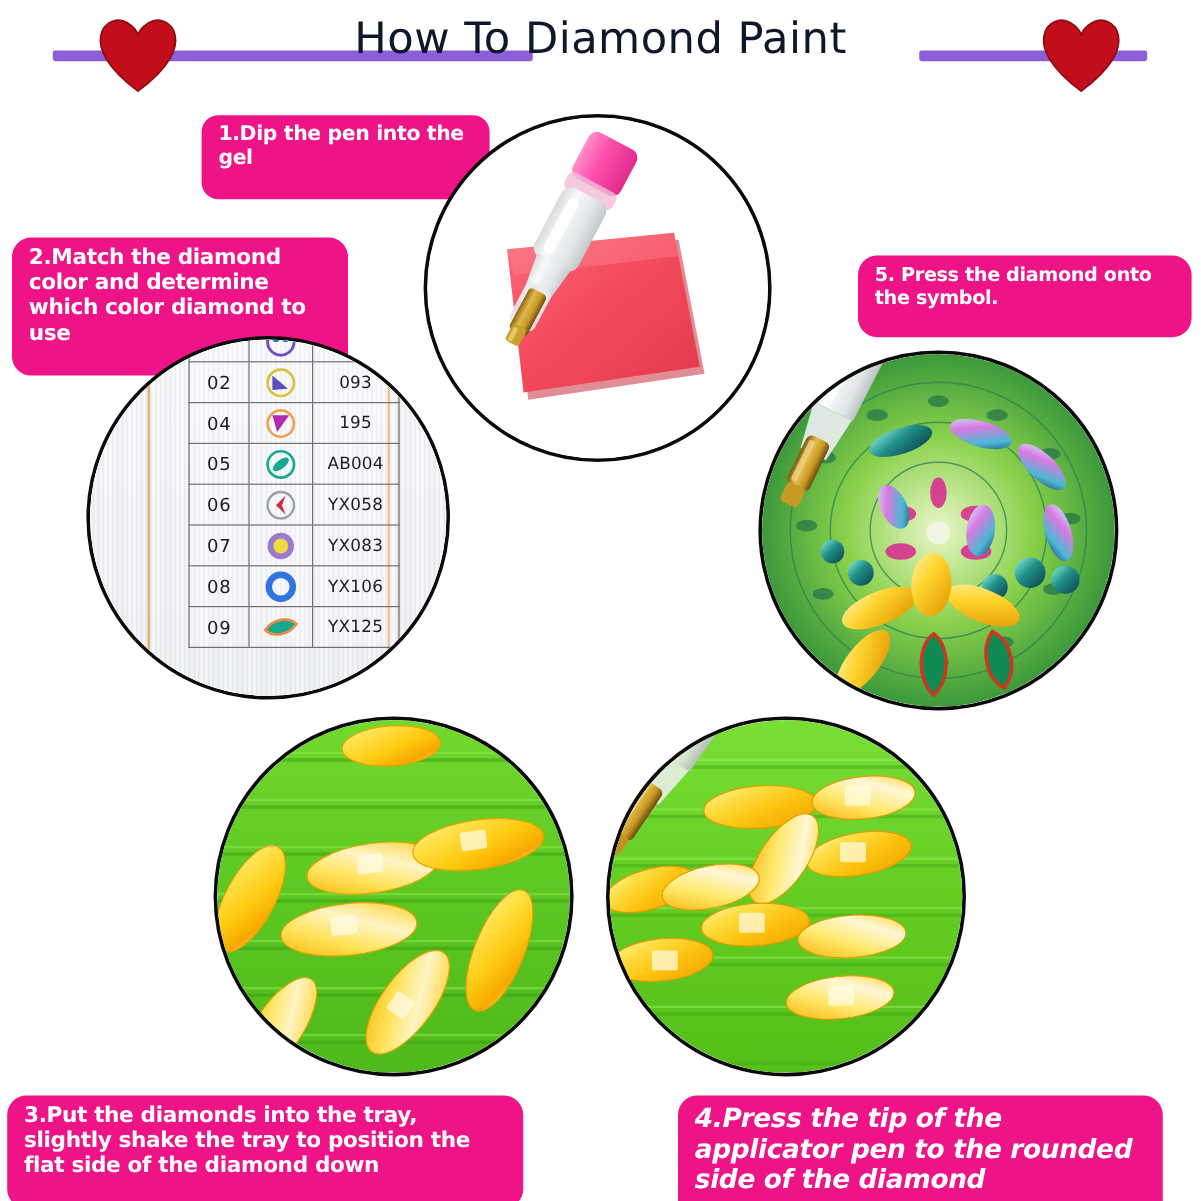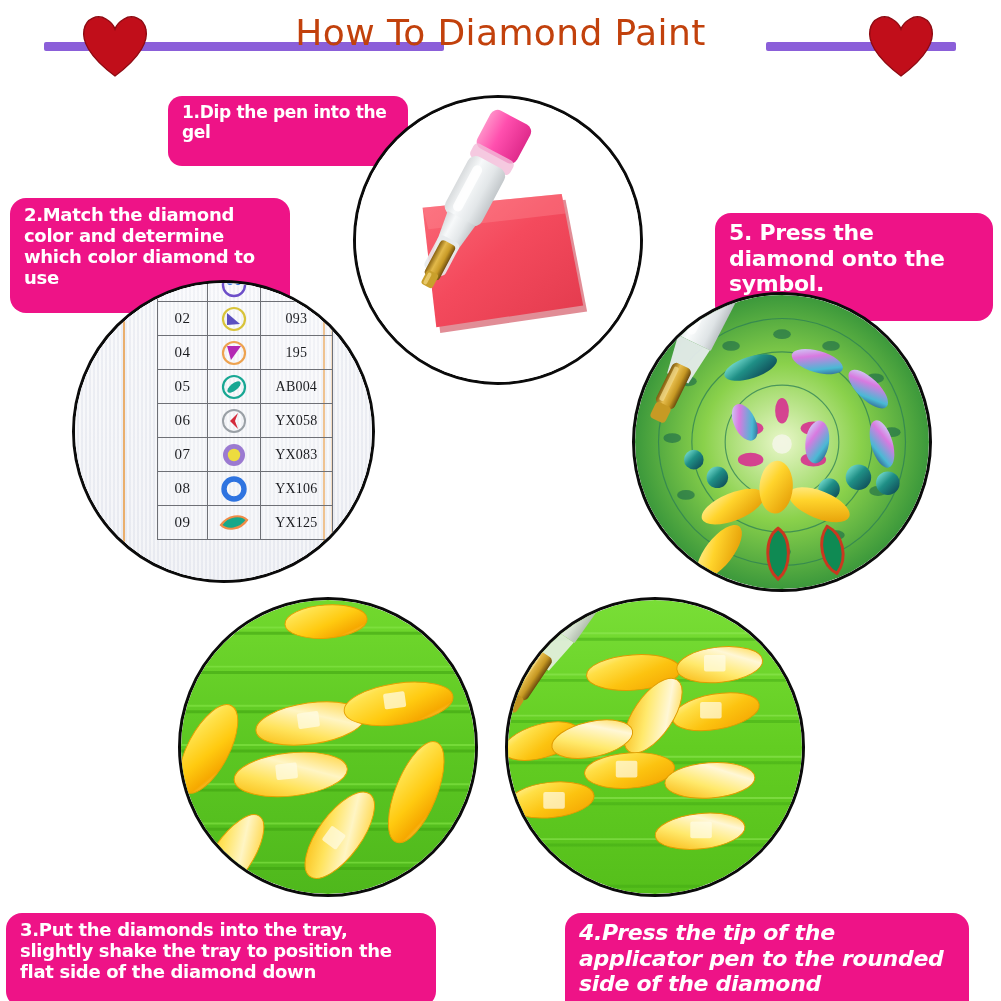--- a/index.html
+++ b/index.html
@@ -27,40 +27,40 @@
   .heart.right{left:866px;top:12px;}
   .heart svg{display:block;width:100%;height:100%;}
 
   .title{
     position:absolute;
     left:0;right:0;top:12px;
     text-align:center;
     font-size:36px;
     font-weight:400;
     letter-spacing:.4px;
-    color:#c2410c;
+    color:#0f172a;
     font-family:"DejaVu Sans", sans-serif;
   }
 
   
   .plabel{
     position:absolute;
     background:#ee1387;
     color:#ffffff;
     border-radius:16px;
     font-weight:700;
     line-height:1.16;
     padding:7px 14px 24px 14px;
     box-sizing:border-box;
     letter-spacing:-0.3px;
     font-family:"DejaVu Sans", sans-serif;
   }
   #label-1{left:168px;top:96px;width:240px;font-size:17px;border-radius:14px;}
   #label-2{left:10px;top:198px;width:280px;font-size:18px;}
-  #label-5{left:715px;top:213px;width:278px;font-size:22px;}
+  #label-5{left:715px;top:213px;width:278px;font-size:16px;}
   #label-3{left:6px;top:913px;width:430px;font-size:18px;}
   #label-4{left:565px;top:913px;width:404px;font-size:22px;font-style:italic;}
 
   
   .circ{
     position:absolute;
     border-radius:50%;
     border:3px solid #0b0b0b;
     overflow:hidden;
     box-sizing:border-box;
@@ -88,21 +88,21 @@
   .orange-rule.b{left:248px;}
   .orange-rule.c{left:256px;opacity:.45;}
 
   .tbl{
     position:absolute;
     left:82px;top:-16px;
     width:176px;
     border-collapse:collapse;
     font-family:"DejaVu Sans", sans-serif;
   }
-  .tbl tr{height:34px;font-family:Liberation Serif, serif;}
+  .tbl tr{height:34px;}
   .tbl td{
     border:1px solid #6e7076;
     padding:0;
     text-align:center;
     vertical-align:middle;
     font-size:15px;
     color:#1b1c20;
     background:rgba(255,255,255,.25);
   }
   .tbl td.num{width:50px;letter-spacing:.5px;}

